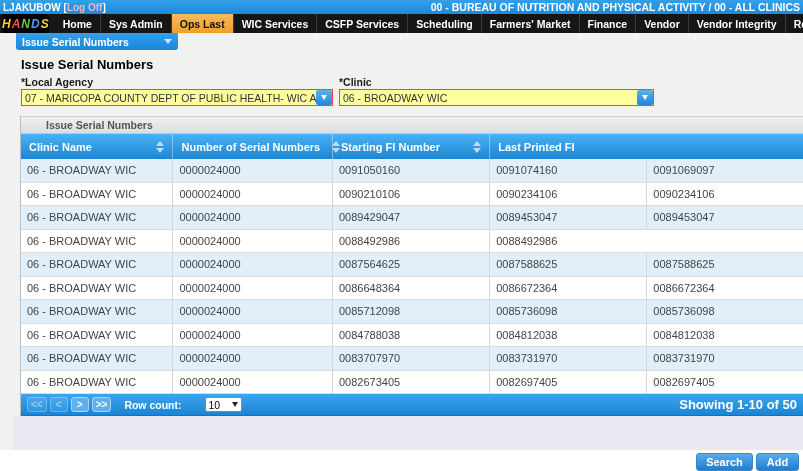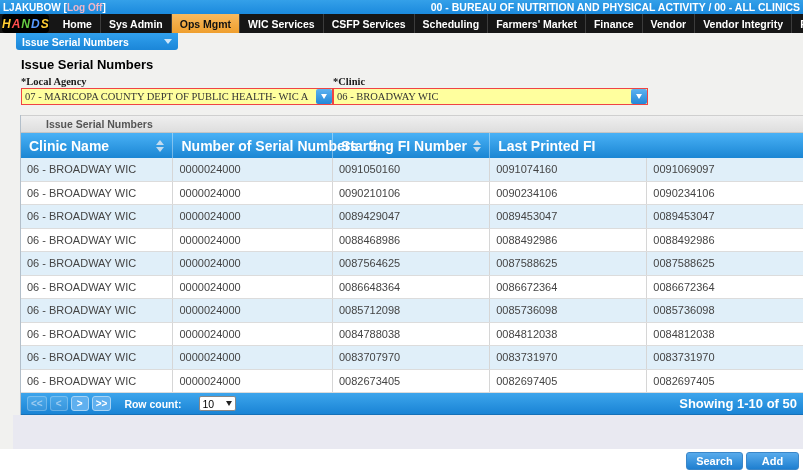--- a/index.html
+++ b/index.html
@@ -27,42 +27,42 @@
   .content { padding-left:13px; }
   .page-menu { width:162px; height:17px; margin-left:3px; background:linear-gradient(#31a1ee,#1b86d8);
                border-radius:0 0 3px 3px; display:flex; align-items:center; justify-content:space-between;
                padding:0 6px; cursor:pointer; }
   .page-menu-label { color:#fff; font-size:10.5px; font-weight:bold; white-space:nowrap; }
   .caret-down { width:0; height:0; border-left:4px solid transparent; border-right:4px solid transparent;
                 border-top:5px solid #cfe7fa; }
 
   .page-title { font-size:13px; font-weight:bold; color:#000; margin:7px 0 2px 8px; }
 
-  .form-row { display:flex; margin-left:8px; gap:0;font-family:Liberation Serif, serif; }
+  .form-row { display:flex; margin-left:8px; gap:6px; }
   .field { display:flex; flex-direction:column; }
   .field-label { font-size:10.5px; font-weight:bold; color:#1a1a1a; margin:2px 0 1px 0; }
   .select-box { height:17px; background:#ffff9e; border:1px solid #ef4444; display:flex; align-items:stretch; }
   .select-box.agency { width:312px; }
   .select-box.clinic { width:315px; }
   .select-value { flex:1; font-size:10.5px; color:#333; display:flex; align-items:center; padding:0 3px;
                   white-space:nowrap; overflow:hidden; }
   .select-arrow { width:16px; background:linear-gradient(#5db2f0,#2287d8); border-radius:2px;
                   display:flex; align-items:center; justify-content:center; cursor:pointer; }
   .select-arrow .caret-down { border-top-color:#fff; border-left-width:3.5px; border-right-width:3.5px; }
 
   
   .panel { margin-left:7px; border-left:1px solid #b3bfca; }
   .section-header { height:18px; margin-top:10px; background:linear-gradient(#efefef,#dedede);
                     border-top:1px solid #cfcfcf; border-bottom:1px solid #c5c5c5;
                     display:flex; align-items:center; padding-left:25px; }
   .section-title { font-size:10.5px; font-weight:bold; color:#555; }
 
   .thead { display:flex; height:25px; background:linear-gradient(#49b1f6,#1b86d3); }
   .th { display:flex; align-items:center; justify-content:space-between; padding:0 8px;
-        color:#fff; font-size:14px; font-weight:bold; border-right:1px solid rgba(255,255,255,.38);
+        color:#fff; font-size:11px; font-weight:bold; border-right:1px solid rgba(255,255,255,.38);
         cursor:pointer; white-space:nowrap; }
   .th:last-child { border-right:none; }
   .sort-icon { display:flex; flex-direction:column; align-items:center; gap:2px; }
   .sort-icon i { display:block; width:0; height:0; border-left:4px solid transparent; border-right:4px solid transparent; }
   .sort-icon .up { border-bottom:5px solid #c4dcef; }
   .sort-icon .down { border-top:5px solid #c4dcef; }
 
   .tr { display:flex; height:23.5px; background:#fff; border-bottom:1px solid #dcdcdc; }
   .tr.alt { background:#e0eff9; }
   .td { display:flex; align-items:center; padding:0 6px; font-size:11px; color:#444;
@@ -70,37 +70,37 @@
   .td:last-child { border-right:none; }
   .c0 { width:19.5%; } .c1 { width:20.4%;gap:12px; } .c2 { width:20.1%; } .c3 { width:20.1%; } .c4 { width:19.9%; }
 
   
   .pagination { height:22px; background:linear-gradient(#3da5ec,#1a84d5); border-bottom:1px solid #1571b8;
                 display:flex; align-items:center; padding:0 6px; }
   .pg-btn { min-width:18px; height:15px; margin-right:3px; border-radius:3px; font-size:10px; font-weight:bold;
             display:flex; align-items:center; justify-content:center; padding:0 3px; }
   .pg-btn.disabled { background:rgba(255,255,255,.10); border:1px solid rgba(255,255,255,.25); color:#9dcbf0; }
   .pg-btn.enabled { background:#5fb0ef; border:1px solid #a8d4f5; color:#fff; cursor:pointer; }
-  .rowcount-label { color:#fff; font-size:10.5px; font-weight:bold; margin:0 17px 0 10px; }
+  .rowcount-label { color:#fff; font-size:10.5px; font-weight:bold; margin:0 23px 0 10px; }
   .rowcount-select { width:37px; height:15px; background:#fff; border:1px solid #888; border-radius:2px;
                      display:flex; align-items:center; justify-content:space-between; padding:0 3px; cursor:pointer; }
   .rowcount-value { font-size:10.5px; color:#000; }
   .rowcount-select .caret-down { border-top-color:#222; border-left-width:3.5px; border-right-width:3.5px; }
   .showing-label { margin-left:auto; color:#fff; font-size:13px; font-weight:bold; }
 
   .spacer { height:34px; background:#e9e9f1; }
 
   
   .footer { height:26px; background:#fff; display:flex; justify-content:flex-end; align-items:flex-start;
             padding:3px 4px 0 0; gap:3px; }
   .btn { height:18px; border-radius:3px; background:linear-gradient(#58abec,#1e7fd0); border:1px solid #3a86c8;
          color:#fff; font-size:11px; font-weight:bold; display:flex; align-items:center; justify-content:center;
          cursor:pointer;text-align:right; }
   .btn.search { width:57px; }
-  .btn.add { width:53px; }
+  .btn.add { width:43px; }
 </style>
 </head>
 <body>
 
 <div class="top-bar">
   <div class="user-area">
     <span>LJAKUBOW</span>
     <span>[</span><span class="logoff-link">Log Off</span><span>]</span>
   </div>
   <div class="context-label">00 - BUREAU OF NUTRITION AND PHYSICAL ACTIVITY / 00 - ALL CLINICS</div>
@@ -110,21 +110,21 @@
   <div class="logo-box">
       <span style="color: rgb(255, 204, 51);">H</span>
       <span style="color: rgb(255, 77, 77);">A</span>
       <span style="color: rgb(102, 204, 68);">N</span>
       <span style="color: rgb(85, 153, 255);">D</span>
       <span style="color: rgb(255, 204, 51);">S</span>
     </div>
   <div class="nav-tabs">
       <div class="nav-tab">Home</div>
       <div class="nav-tab">Sys Admin</div>
-      <div class="nav-tab active">Ops Mgmt</div>
+      <div class="nav-tab active">Ops Last</div>
       <div class="nav-tab">WIC Services</div>
       <div class="nav-tab">CSFP Services</div>
       <div class="nav-tab">Scheduling</div>
       <div class="nav-tab">Farmers' Market</div>
       <div class="nav-tab">Finance</div>
       <div class="nav-tab">Vendor</div>
       <div class="nav-tab">Vendor Integrity</div>
       <div class="nav-tab">Reports</div>
     </div>
 </div>
@@ -208,21 +208,20 @@
         <div class="tr alt">
           <div class="td c0">06 - BROADWAY WIC</div>
           <div class="td c1">0000024000</div>
           <div class="td c2">0089429047</div>
           <div class="td c3">0089453047</div>
           <div class="td c4">0089453047</div>
         </div>
         <div class="tr">
           <div class="td c0">06 - BROADWAY WIC</div>
           <div class="td c1">0000024000</div>
-          <div class="td c2">0088468986</div>
           <div class="td c3">0088492986</div>
           <div class="td c4">0088492986</div>
         </div>
         <div class="tr alt">
           <div class="td c0">06 - BROADWAY WIC</div>
           <div class="td c1">0000024000</div>
           <div class="td c2">0087564625</div>
           <div class="td c3">0087588625</div>
           <div class="td c4">0087588625</div>
         </div>

